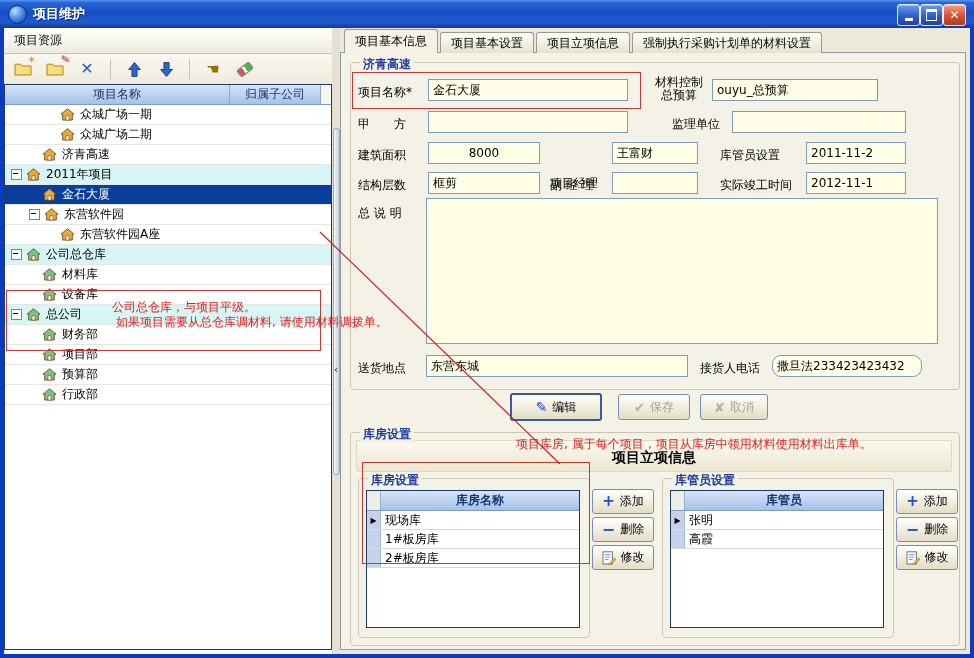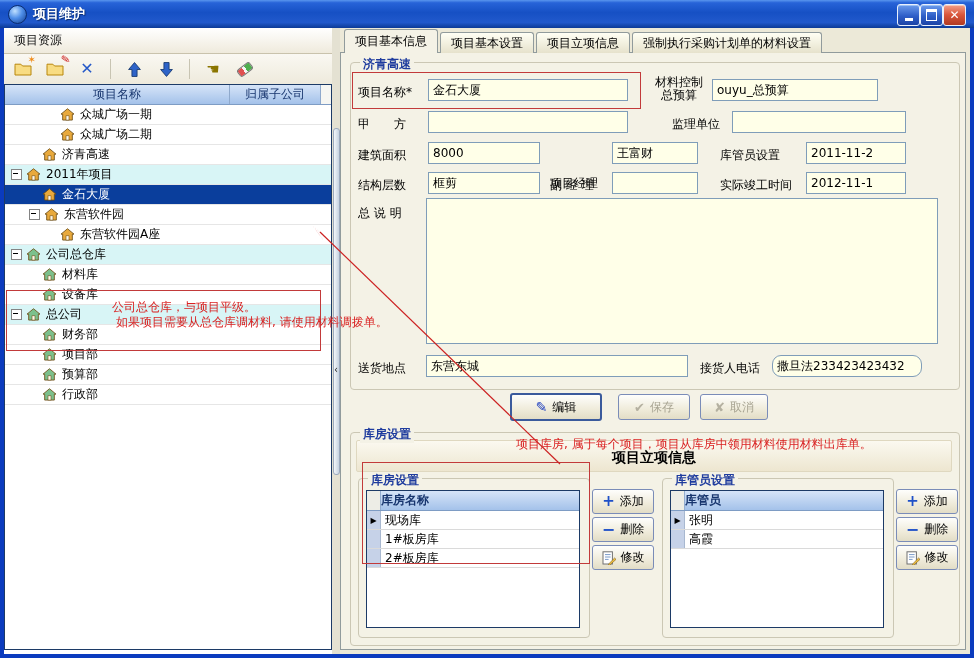--- a/index.html
+++ b/index.html
@@ -58,40 +58,40 @@
   
   #tabbar{left:344px;top:30px;height:23px;display:flex;align-items:flex-end;}
   .tab{border:1px solid #919B9C;border-bottom:none;border-radius:3px 3px 0 0;padding:0 10px;height:20px;line-height:20px;background:linear-gradient(#FFFFF4,#E6E2CC);margin-right:2px;cursor:pointer;color:#000;white-space:nowrap;}
   .tab.active{height:23px;line-height:23px;background:#F4F2E6;position:relative;z-index:3;}
   #tabpage{left:340px;top:52px;width:626px;height:598px;border:1px solid #919B9C;background:#F4F2E6;box-sizing:border-box;}
 
   .grp{border:1px solid #CBC7B4;border-radius:4px;background:transparent;}
   .grp-label{font-weight:bold;color:#1F3C9E;background:#F4F2E6;padding:0 3px;z-index:2;}
   .lbl{color:#000;}
   .inp{position:absolute;border:1px solid #7F9DB9;background:#FFFFE8;height:22px;box-sizing:border-box;font-size:12px;font-family:"DejaVu Sans","Liberation Sans",sans-serif;padding:1px 4px;color:#000;}
-  .inp.tr{text-align:left;}
+  .inp.tr{text-align:center;}
   textarea.inp{resize:none;}
 
   .xpbtn{position:absolute;border:1px solid #7A8CB8;border-radius:3px;background:linear-gradient(#FEFEFC,#EFEBDA 60%,#E2DDC6);display:flex;align-items:center;justify-content:center;gap:5px;font-size:12px;cursor:pointer;box-sizing:border-box;color:#000;}
   .xpbtn.primary{border:2px solid #3A5A9C;}
   .xpbtn.disabled{color:#A8A492;cursor:default;}
   .icon-pen{color:#2040C0;font-size:14px;line-height:1;}
   .icon-gray{color:#B4B0A0;font-size:13px;line-height:1;}
   .plus{color:#1E50C8;font-weight:bold;font-size:15px;line-height:1;}
   .minus{color:#1E50C8;font-weight:bold;font-size:16px;line-height:1;}
 
   
   #banner{left:356px;top:440px;width:596px;height:32px;background:linear-gradient(#FBF9F0,#EDE6D0);border:1px solid #DFD8C0;border-radius:2px;box-sizing:border-box;}
   #banner-title{left:356px;top:449px;width:596px;text-align:center;font-weight:bold;font-size:14px;color:#000;}
   .rednote{color:#D92121;white-space:nowrap;z-index:40;}
 
   .tbl{position:absolute;border:1px solid #1C3A66;background:#fff;box-sizing:border-box;}
   .tbl-h{height:19px;display:flex;border-bottom:1px solid #7E9CC4;}
   .tbl-h .sel{width:13px;background:#EDEDE6;border-right:1px solid #93ADD0;}
-  .tbl-h .cap{flex:1;text-align:left;font-weight:bold;color:#17356E;line-height:18px;background:linear-gradient(#D6E4F8,#A4C2EA);}
+  .tbl-h .cap{flex:1;text-align:center;font-weight:bold;color:#17356E;line-height:18px;background:linear-gradient(#D6E4F8,#A4C2EA);}
   .tbl-r{height:18px;display:flex;border-bottom:1px solid #DADADA;cursor:pointer;}
   .tbl-r .sel{width:13px;background:#C6D2E8;border-right:1px solid #A8B8D0;font-size:8px;color:#000;display:flex;align-items:center;justify-content:center;}
   .tbl-r .cell{flex:1;padding-left:4px;line-height:18px;color:#000;}
 
   
   .redbox{position:absolute;border:1px solid #C23A3A;z-index:30;pointer-events:none;}
   #arrow-overlay{position:absolute;left:0;top:0;width:974px;height:658px;z-index:35;pointer-events:none;}
 </style>
 </head>
 <body>

